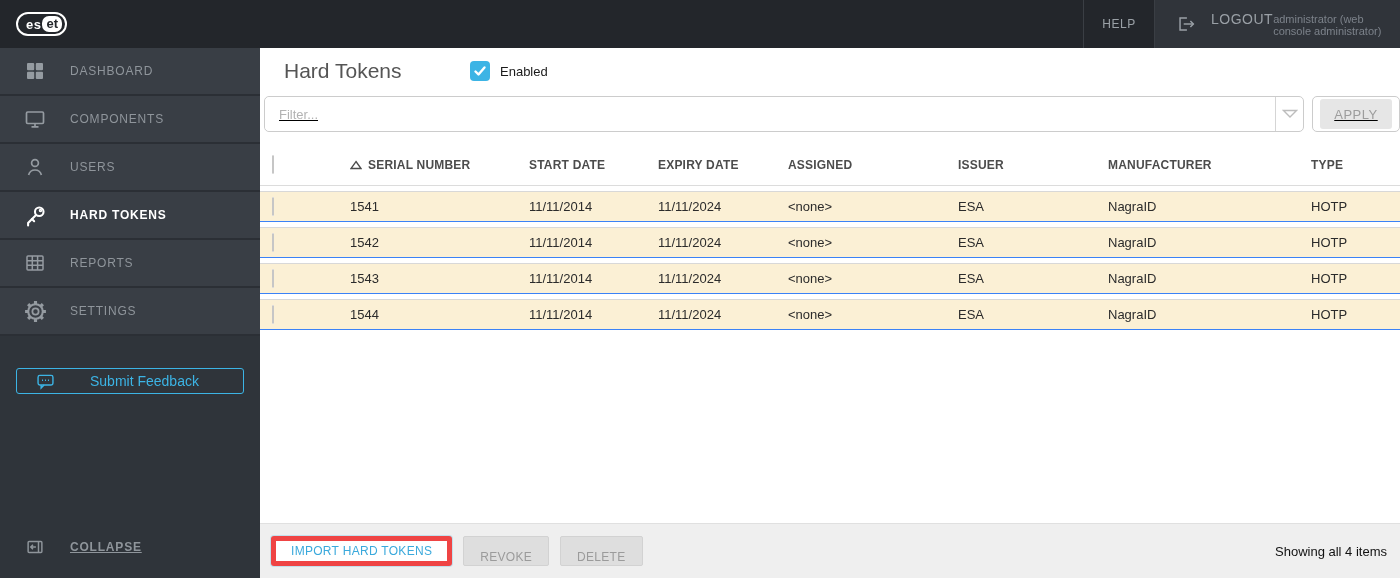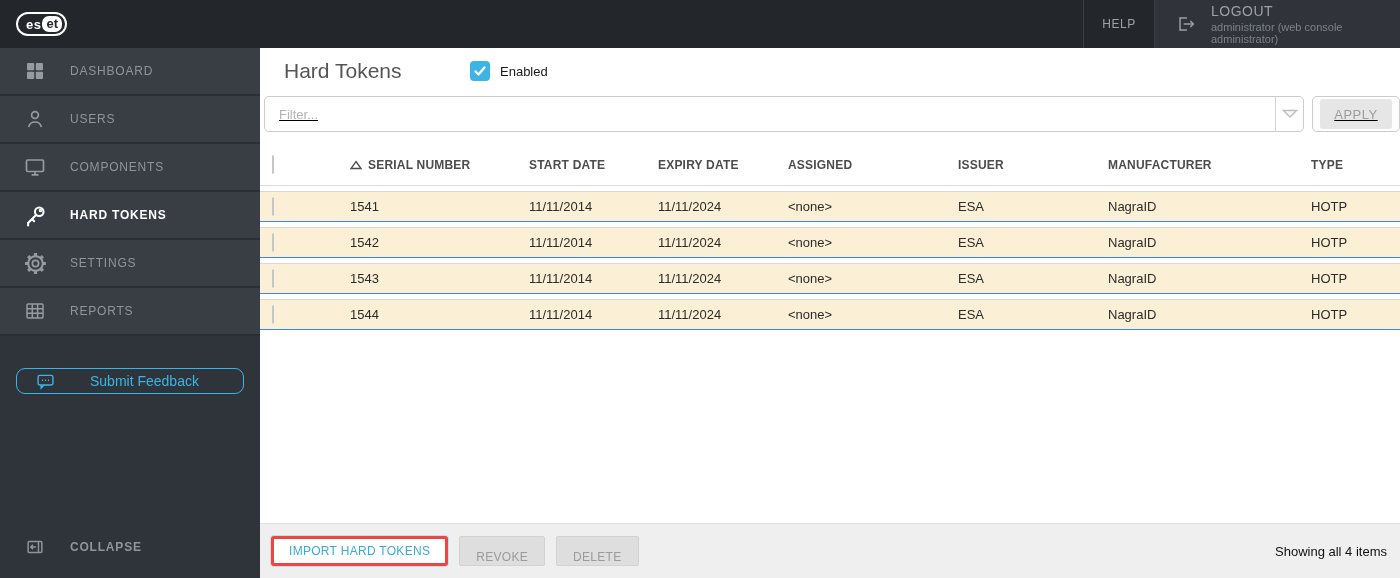--- a/index.html
+++ b/index.html
@@ -15,44 +15,44 @@
   .eset-logo .lg-left { color:#fff; font-weight:bold; font-size:13px; letter-spacing:.5px; }
   .eset-logo .lg-right { background:#fff; color:#23262b; font-weight:bold; font-size:13px;
                border-radius:7px; padding:0 4px; margin-left:1px; line-height:16px; }
   .app-title { color:#fff; font-size:18px; font-weight:300; letter-spacing:.5px; }
   .help-btn { width:72px; display:flex; align-items:center; justify-content:center;
               color:#9aa0a6; font-size:12px; letter-spacing:.5px;
               border-left:1px solid #3a3e44; border-right:1px solid #3a3e44; cursor:pointer; }
   .logout-btn { width:245px; background:#30343a; display:flex; align-items:center;
                 padding-left:20px; cursor:pointer; }
   .logout-icon { margin-right:14px; }
-  .logout-texts { display:flex; flex-direction:column; }
+  .logout-texts { display:flex; flex-direction:row; }
   .logout-main { color:#9aa0a6; font-size:14px; letter-spacing:.5px; }
   .logout-sub  { color:#7c828a; font-size:11px; margin-top:2px; }
 
   
   .body { display:flex; flex:1; min-height:0; }
 
   
   .sidebar { width:260px; background:#2f343a; display:flex; flex-direction:column; flex-shrink:0; }
   .nav-item { height:48px; background:#393e45; border-bottom:2px solid #2b2f35;
               display:flex; align-items:center; cursor:pointer; }
   .nav-item .nav-ico { width:26px; margin-left:22px; margin-right:22px; display:flex;
                        align-items:center; justify-content:center; }
   .nav-item .nav-label { color:#8f959b; font-size:12px; letter-spacing:.8px; }
   .nav-item.active .nav-label { color:#fff; font-weight:bold; }
   .feedback-btn { margin:32px 16px 0 16px; height:26px; border:1px solid #3cb4e5;
-                  border-radius:9px; display:flex; align-items:center; padding-left:18px;
+                  border-radius:3px; display:flex; align-items:center; padding-left:18px;
                   cursor:pointer; }
   .feedback-btn .fb-label { color:#3cb4e5; font-size:14px; margin-left:34px; }
   .collapse-row { margin-top:auto; margin-bottom:14px; height:34px; display:flex;
                   align-items:center; cursor:pointer; }
   .collapse-row .nav-ico { width:26px; margin-left:22px; margin-right:22px; display:flex;
                            align-items:center; justify-content:center; }
-  .collapse-row .nav-label { color:#8f959b; font-size:12px; font-weight:bold; letter-spacing:.8px; }
+  .collapse-row .nav-label { color:#8f959b; font-size:12px; font-weight:bold; letter-spacing:.8px;text-decoration:underline; }
 
   
   .main { flex:1; display:flex; flex-direction:column; background:#fff; min-width:0; }
   .title-row { height:46px; display:flex; align-items:center; padding-left:24px; flex-shrink:0; }
   .page-title { font-size:21px; color:#555; font-weight:400; width:186px; }
   .cbx { width:20px; height:20px; border-radius:4px; flex-shrink:0; }
   .cbx.checked { background:#3cb4e5; display:flex; align-items:center; justify-content:center; }
   .cbx.unchecked { background:#fff; border:1px solid #c6c6c6; }
   .enabled-label { font-size:13px; color:#1a1a1a; margin-left:10px; }
 
@@ -77,21 +77,21 @@
   .th-serial { display:flex; align-items:center; gap:6px; }
   .rows { flex:1; min-height:0; padding-top:5px; }
   .trow { height:31px; background:#fbf0d5; border-top:1px solid #d8d8d8;
           border-bottom:1px solid #3b82f6; margin-bottom:5px; cursor:default; }
   .td { font-size:13px; color:#2b2b2b; }
   .td-first { padding-left:12px; }
 
   
   .footer { height:55px; background:#efefef; border-top:1px solid #e0e0e0; display:flex;
             align-items:center; padding:0 13px 0 11px; flex-shrink:0; }
-  .import-btn { height:30px; padding:0 15px; background:#fff; border:3px solid #ef4444;
+  .import-btn { height:30px; padding:0 15px; background:#fff; border:5px solid #ef4444;
                 border-radius:3px; color:#3aa9dc; font-size:12px; letter-spacing:.3px;
                 box-shadow:0 0 0 1px rgba(60,180,229,.25);
                 font-family:"Liberation Sans",sans-serif; cursor:pointer; }
   .gray-btn { height:30px; padding:13px 16px; background:#dedede; border:1px solid #d2d2d2;
               border-radius:2px; color:#9b9b9b; font-size:12px; letter-spacing:.3px;
               margin-left:11px; font-family:"Liberation Sans",sans-serif;text-align:right; }
   .status-text { margin-left:auto; font-size:13px; color:#111; }
 
   svg { display:block; }
 </style>
@@ -137,68 +137,68 @@
             <rect x="4" y="12.8" width="7.2" height="7.2" rx="1"></rect>
             <rect x="12.8" y="12.8" width="7.2" height="7.2" rx="1"></rect>
           </svg>
         </span>
         <span class="nav-label">DASHBOARD</span>
       </div>
 
       <div class="nav-item">
         <span class="nav-ico">
           <svg width="24" height="24" viewBox="0 0 24 24" fill="none" stroke="#959ba1" stroke-width="1.7">
+            <rect x="3.5" y="5" width="17" height="11.5" rx="1.2"></rect>
+            <path d="M12 16.5 V19.5 M8.5 19.8 H15.5"></path>
+          </svg>
+        </span>
+        <span class="nav-label">COMPONENTS</span>
+      </div>
+
+      <div class="nav-item">
+        <span class="nav-ico">
+          <svg width="24" height="24" viewBox="0 0 24 24" fill="none" stroke="#959ba1" stroke-width="1.7">
             <circle cx="12" cy="8" r="3.4"></circle>
             <path d="M5.6 20 a6.6 6.6 0 0 1 12.8 0"></path>
           </svg>
         </span>
         <span class="nav-label">USERS</span>
-      </div>
-
-      <div class="nav-item">
-        <span class="nav-ico">
-          <svg width="24" height="24" viewBox="0 0 24 24" fill="none" stroke="#959ba1" stroke-width="1.7">
-            <rect x="3.5" y="5" width="17" height="11.5" rx="1.2"></rect>
-            <path d="M12 16.5 V19.5 M8.5 19.8 H15.5"></path>
-          </svg>
-        </span>
-        <span class="nav-label">COMPONENTS</span>
       </div>
 
       <div class="nav-item active">
         <span class="nav-ico">
           <svg width="25" height="25" viewBox="0 0 24 24" fill="none" stroke="#ffffff" stroke-width="2" stroke-linecap="round">
             <circle cx="15.6" cy="8.4" r="4.1"></circle>
             <circle cx="16.8" cy="7.2" r="0.7"></circle>
             <path d="M12.5 11.5 L4.9 19.1 L4.9 21.6"></path>
             <path d="M8.6 15.4 L10.7 17.5"></path>
           </svg>
         </span>
         <span class="nav-label">HARD TOKENS</span>
       </div>
 
       <div class="nav-item">
         <span class="nav-ico">
+          <svg width="24" height="24" viewBox="0 0 24 24" fill="none" stroke="#959ba1" stroke-width="1.5">
+            <rect x="4" y="5" width="16" height="14" rx="1"></rect>
+            <path d="M9.3 5 V19 M14.6 5 V19 M4 9.7 H20 M4 14.3 H20"></path>
+          </svg>
+        </span>
+        <span class="nav-label">REPORTS</span>
+      </div>
+
+      <div class="nav-item">
+        <span class="nav-ico">
           <svg width="25" height="25" viewBox="0 0 24 24" fill="none" stroke="#959ba1" stroke-width="2">
             <circle cx="12" cy="12" r="7"></circle>
             <circle cx="12" cy="12" r="3" stroke-width="1.7"></circle>
             <path d="M22 12 H19 M19.07 19.07 L16.95 16.95 M12 22 V19 M4.93 19.07 L7.05 16.95 M2 12 H5 M4.93 4.93 L7.05 7.05 M12 2 V5 M19.07 4.93 L16.95 7.05" stroke-width="3"></path>
           </svg>
         </span>
         <span class="nav-label">SETTINGS</span>
-      </div>
-
-      <div class="nav-item">
-        <span class="nav-ico">
-          <svg width="24" height="24" viewBox="0 0 24 24" fill="none" stroke="#959ba1" stroke-width="1.5">
-            <rect x="4" y="5" width="16" height="14" rx="1"></rect>
-            <path d="M9.3 5 V19 M14.6 5 V19 M4 9.7 H20 M4 14.3 H20"></path>
-          </svg>
-        </span>
-        <span class="nav-label">REPORTS</span>
       </div>
 
       <div class="feedback-btn">
         <span>
           <svg width="21" height="21" viewBox="0 0 24 24" fill="none" stroke="#3cb4e5" stroke-width="1.6">
             <rect x="3.5" y="5" width="17" height="11" rx="2"></rect>
             <path d="M7 16 V19.4 L10.4 16"></path>
             <path d="M8 10.5 H9.2 M11.4 10.5 H12.6 M14.8 10.5 H16" stroke-width="1.8"></path>
           </svg>
         </span>

